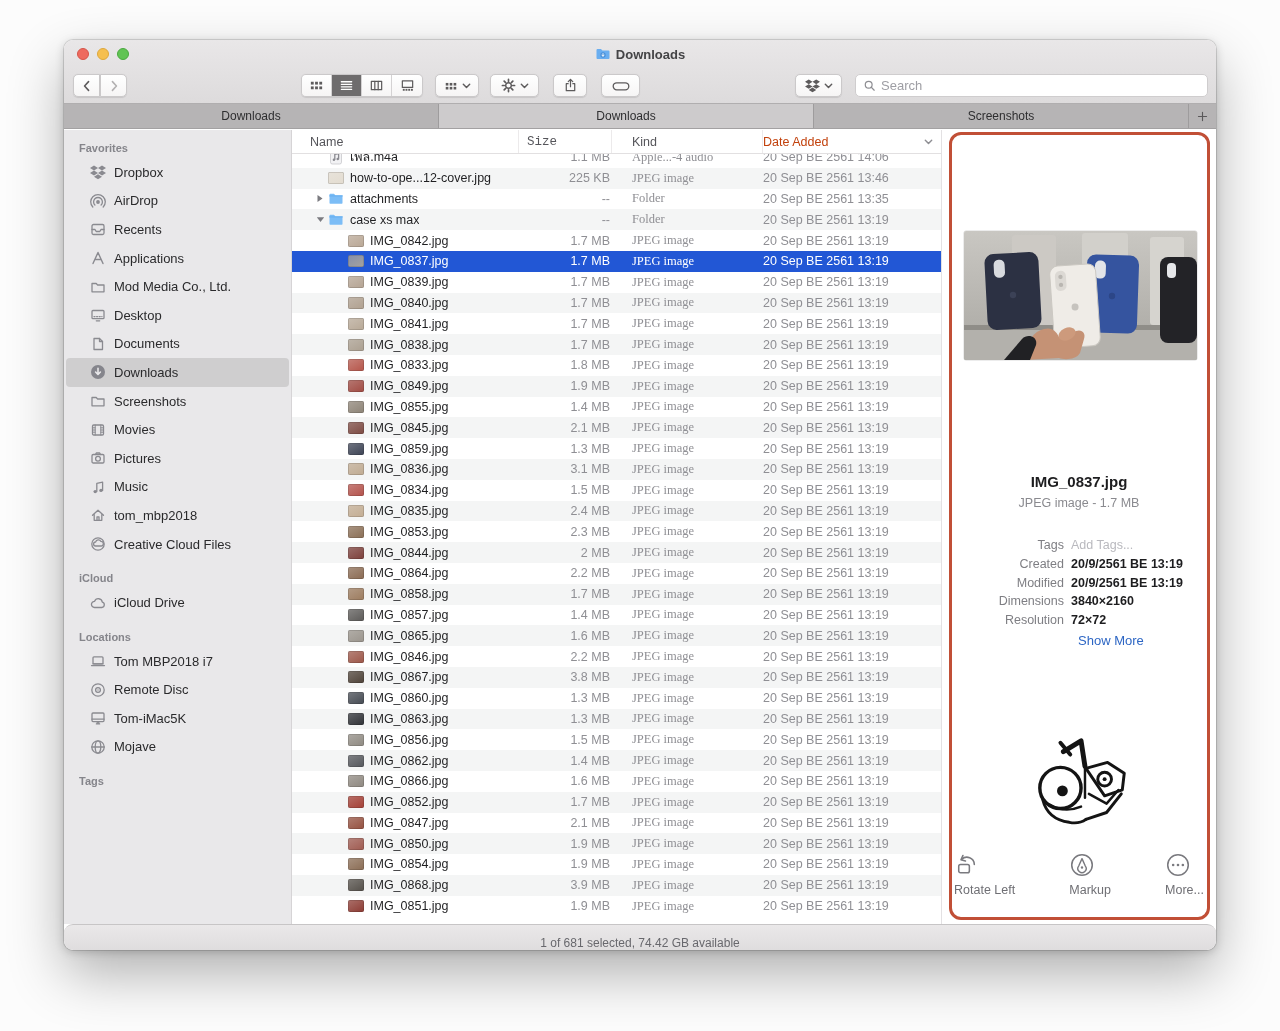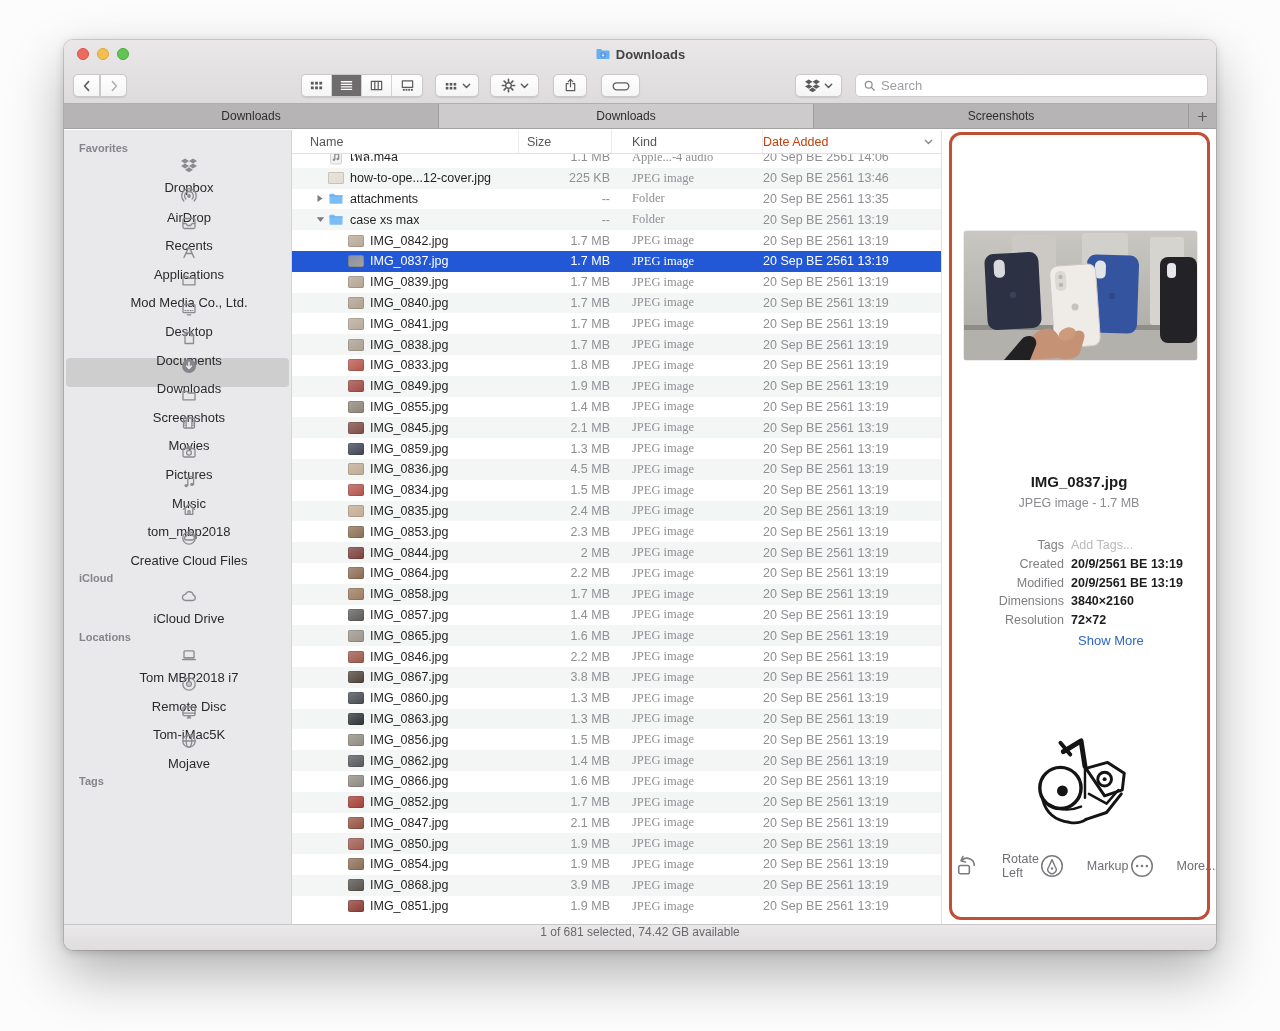--- a/index.html
+++ b/index.html
@@ -46,31 +46,31 @@
   .tab { flex:1; display:flex; align-items:center; justify-content:center; font-size:12px; color:#2e2e30;
     border-right:1px solid #9e9c9d; background:#b6b4b5; }
   .tab.active { background:#cdcbcc; }
   .tab-add { width:27px; display:flex; align-items:center; justify-content:center; color:#5a585a; }
   
   .content { position:absolute; top:90px; bottom:26px; left:0; right:0; display:flex; }
   .sidebar { width:228px; background:#e9e8ea; border-right:1px solid #d6d4d6; padding-top:8px; overflow:hidden; }
   .sbheader { font-size:11px; font-weight:700; color:#85858b; padding:0 0 4px 15px; margin-top:14px; }
   .sbheader:first-child { margin-top:4px; }
   .sbitem { height:28.6px; display:flex; align-items:center; gap:7px; padding-left:23px; font-size:13px; color:#2a2a2c;
-    margin:0 2px; border-radius:4px; white-space:nowrap;flex-direction:column; }
+    margin:0 2px; border-radius:4px; white-space:nowrap; }
   .sbitem.sel { background:#cfcecf; }
   .sbicon { width:18px; display:flex; align-items:center; justify-content:center; color:#8a8a90; flex:none; }
   
   .filelist { flex:1; position:relative; background:#fff; min-width:0; }
   .listheader { position:absolute; top:0; left:0; right:0; height:24px; display:grid;
     grid-template-columns:227px 93px 151px 1fr; background:#fff; border-bottom:1px solid #e2e0e1;
     font-size:12.5px; color:#55555a; align-items:center; }
   .hcell { height:100%; display:flex; align-items:center; border-right:1px solid #eceaeb; }
   .hcell.h-name { padding-left:18px; }
-  .hcell.h-size { padding-left:8px; }
+  .hcell.h-size { padding-left:8px;font-family:Liberation Mono, monospace; }
   .hcell.h-kind { padding-left:20px; }
   .hcell.h-date { padding-left:0; border-right:none; color:#c2410c; font-weight:400; justify-content:space-between; padding-right:8px; }
   .rows { position:absolute; top:24px; bottom:0; left:0; right:0; overflow:hidden; }
   .rowsinner { margin-top:-7px; }
   .row { display:grid; grid-template-columns:227px 93px 151px 1fr; height:20.8px; align-items:center;
     font-size:12.5px; color:#1f1f21; }
   .rowsinner .row:nth-child(even) { background:#f4f5f5; }
   .row.sel { background:var(--sel) !important; color:#fff; }
   .row.sel .c-size,.row.sel .c-kind,.row.sel .c-date { color:#fff; }
   .c-name { display:flex; align-items:center; padding-left:20px; overflow:hidden; white-space:nowrap; min-width:0; }
@@ -92,26 +92,26 @@
   .pname { position:absolute; top:343px; left:0; right:0; text-align:center; font-size:15px; font-weight:700; color:#1d1d1f; }
   .pkind { position:absolute; top:366px; left:0; right:0; text-align:center; font-size:12.5px; color:#8a8a8f; }
   .pmeta { position:absolute; top:406px; left:0; right:10px; }
   .prow { display:flex; height:18.7px; align-items:center; font-size:12.5px; }
   .plabel { width:129px; text-align:right; padding-right:7px; color:#7e7e83; flex:none; }
   .pvalue { color:#1d1d1f; font-weight:700; white-space:nowrap; }
   .pvalue.muted { color:#b9b9be; font-weight:400; }
   .showmore { position:absolute; top:503px; left:136px; font-size:13px; color:var(--link); }
   .doodle { position:absolute; left:88px; top:606px; }
   .pactions { position:absolute; top:722px; left:12px; right:12px; display:flex; justify-content:space-between; }
-  .paction { display:flex; flex-direction:row; align-items:center; gap:22px; color:#6f6f74; font-size:12.5px; }
+  .paction { display:flex; flex-direction:column; align-items:flex-start; gap:5px; color:#6f6f74; font-size:12.5px; }
   .paction .aicon { color:#7a7a7f; height:26px; display:flex; align-items:center; }
   
   .statusbar { position:absolute; bottom:0; left:0; right:0; height:26px; background:linear-gradient(#eae8e9,#dfddde);
-    border-top:1px solid #c7c5c6; display:flex; align-items:flex-start; justify-content:center;
-    font-size:12px; color:#68686d; }
+    border-top:1px solid #c7c5c6; display:flex; align-items:flex-end; justify-content:center;
+    font-size:12px; color:#68686d;border-radius:9px; }
   svg { display:block; }
 </style>
 </head>
 <body>
 
 <div class="window">
   <div class="chrome">
     <div class="titlebar">
       <div class="traffic">
         <span class="light r"></span>
@@ -678,21 +678,21 @@
               <div class="c-date">20 Sep BE 2561 13:19</div>
             </div>
             <div class="row lvl1">
               <div class="c-name">
                 <span class="disc"></span>
                 <span class="ficon">
                   <span class="thumb" style="background: linear-gradient(150deg, rgba(192, 171, 146, 0.733), rgb(192, 171, 146));"></span>
                 </span>
                 <span class="fname">IMG_0836.jpg</span>
               </div>
-              <div class="c-size">4.5 MB</div>
+              <div class="c-size">3.1 MB</div>
               <div class="c-kind">JPEG image</div>
               <div class="c-date">20 Sep BE 2561 13:19</div>
             </div>
             <div class="row lvl1">
               <div class="c-name">
                 <span class="disc"></span>
                 <span class="ficon">
                   <span class="thumb" style="background: linear-gradient(150deg, rgba(179, 82, 75, 0.733), rgb(179, 82, 75));"></span>
                 </span>
                 <span class="fname">IMG_0834.jpg</span>

